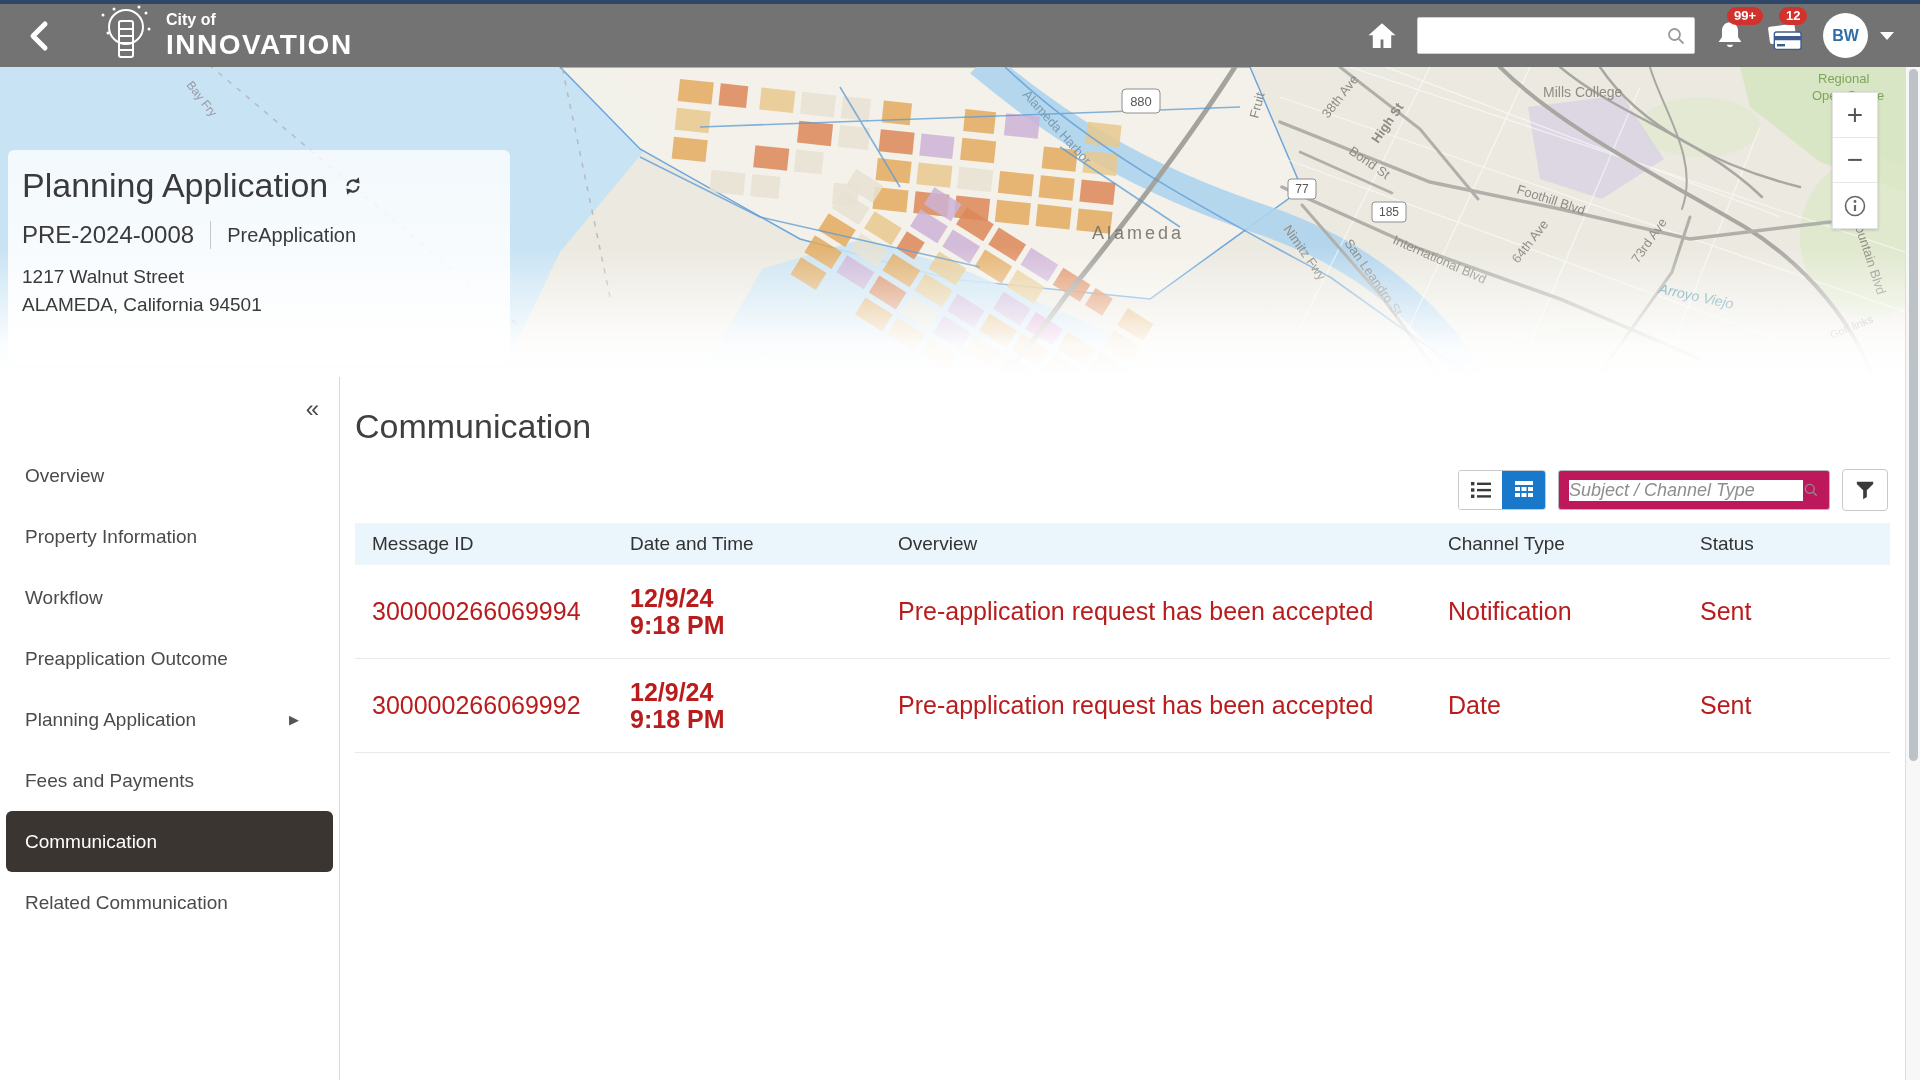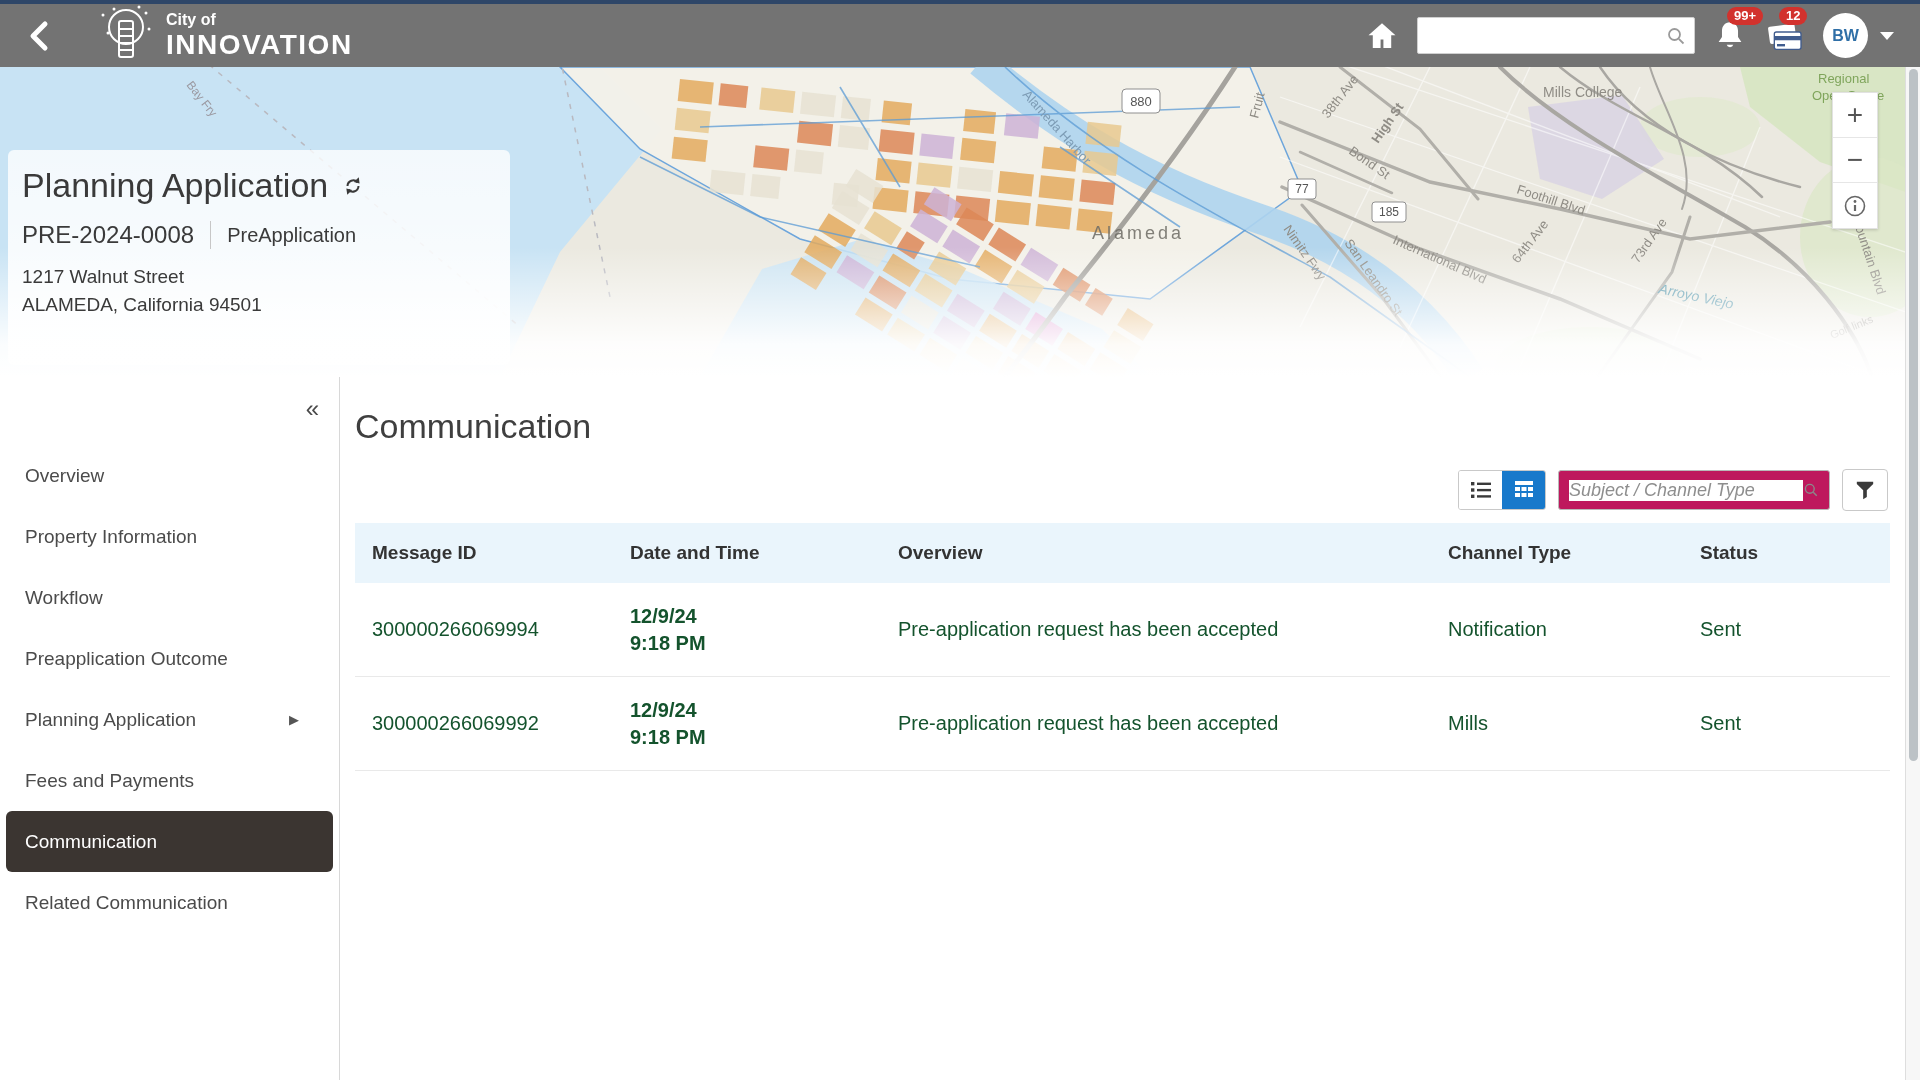--- a/index.html
+++ b/index.html
@@ -66,22 +66,22 @@
   .vt-btn.selected { background:#1879CB; }
   .tbl-search { width:272px; height:40px; border:1px solid #B9B9B9; border-radius:3px; background:#be185d;
                 display:flex; align-items:center; padding:0 10px; }
   .tbl-search input { flex:1; border:none; outline:none; font-size:18px; font-style:italic; color:#555; font-family:inherit; }
   .tbl-search input::placeholder { color:#8E8E8E; font-style:italic; }
   .filter-btn { width:46px; height:42px; border:1px solid #C9C9C9; border-radius:4px; background:#fff;
                 display:flex; align-items:center; justify-content:center; cursor:pointer; }
 
   .comm-table { margin-top:77px; }
   .t-row { display:grid; grid-template-columns:258px 268px 550px 252px 1fr; align-items:center; padding-left:17px; }
-  .t-head { height:60px; background:#EAF5FC; font-size:19px; font-weight:700; color:#333; }
-  .t-data { height:94px; border-bottom:1px solid #E9E9E9; font-size:20px; color:#14532d; cursor:pointer; }
+  .t-head { height:42px; background:#EAF5FC; font-size:19px; font-weight:400; color:#333; }
+  .t-data { height:94px; border-bottom:1px solid #E9E9E9; font-size:25px; color:#b91c1c; cursor:pointer; }
   .dt-cell { line-height:27px;font-weight:bold; }
 
   
   .scrollbar { position:absolute; top:67px; right:0; bottom:0; width:15px; background:#F7F7F7;
                border-left:1px solid #DEDEDE; z-index:70; }
   .scroll-thumb { position:absolute; top:2px; left:3px; width:9px; height:692px; background:#BCC2C6; border-radius:5px; }
 
   svg text { font-family:"Liberation Sans", sans-serif; }
 </style>
 </head>
@@ -466,21 +466,21 @@
           <span>Notification</span>
           <span>Sent</span>
         </div>
         <div class="t-row t-data">
           <span>300000266069992</span>
           <span class="dt-cell">
             <div>12/9/24</div>
             <div>9:18 PM</div>
           </span>
           <span>Pre-application request has been accepted</span>
-          <span>Mills</span>
+          <span>Date</span>
           <span>Sent</span>
         </div>
       </div>
     </main>
   </div>
 
   <div class="scrollbar">
     <div class="scroll-thumb"></div>
   </div>
 </div>

